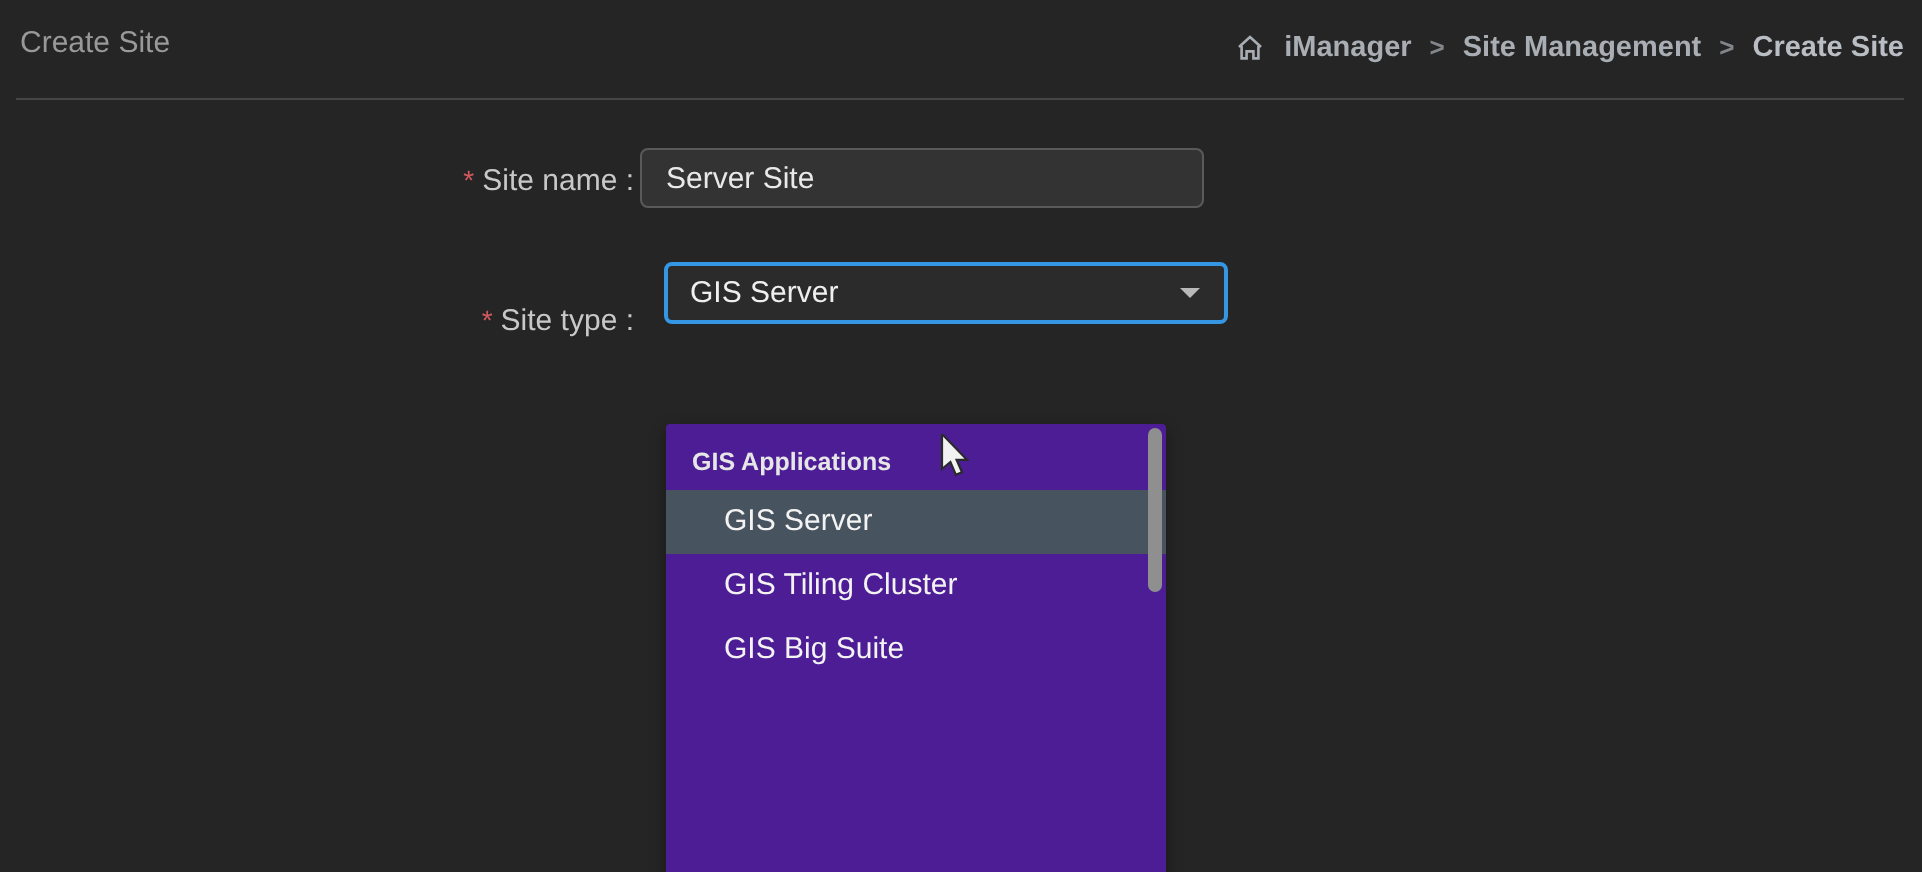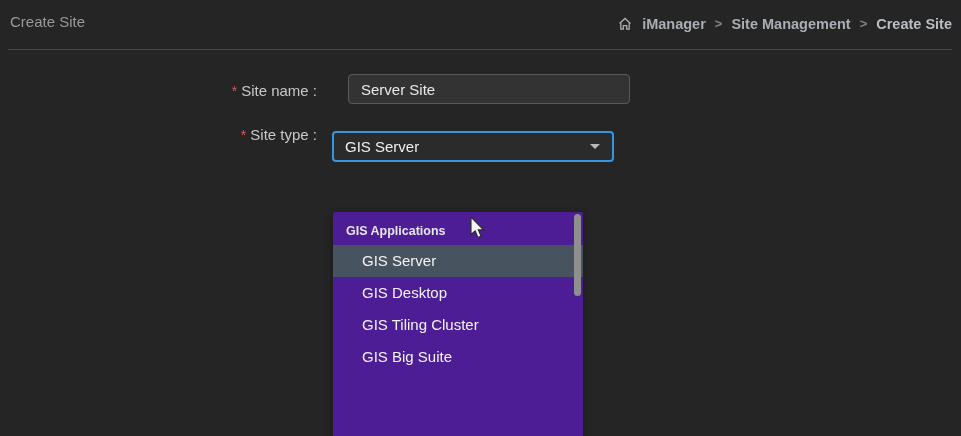--- a/index.html
+++ b/index.html
@@ -41,26 +41,26 @@
   
   .field-label {
     position: absolute;
     left: 0; width: 317px;
     text-align: right;
     font-size: 15px;
     color: #c8c8c8;
   }
   .req { color: #d05a5e; margin-right: 4px; font-size: 14px; }
   .label-name { top: 82px; }
-  .label-type { top: 126px; }
+  .label-type { top: 152px; }
 
   
   .text-input {
     position: absolute;
-    left: 348px; top: 74px;
+    left: 320px; top: 74px;
     width: 282px; height: 30px;
     background: #333333;
     border: 1px solid #5a5a5a;
     border-radius: 4px;
     color: #e9e9e9;
     font-size: 15px;
     font-family: inherit;
     padding: 0 12px;
     outline: none;
   }
@@ -163,21 +163,20 @@
   <span class="req">*</span><span>Site type :</span>
 </div>
 <div class="select-box">
   <span class="select-value">GIS Server</span>
   <span class="select-caret"></span>
 </div>
 
 <div class="dropdown">
   <div class="dropdown-group-label">GIS Applications</div>
   <div class="dropdown-item selected">GIS Server</div>
-  <div class="dropdown-item">GIS Desktop</div>
   <div class="dropdown-item">GIS Tiling Cluster</div>
   <div class="dropdown-item">GIS Big Suite</div>
   <div class="scroll-thumb"></div>
 </div>
 
 <div class="mouse-cursor">
   <svg width="18" height="26" viewBox="0 0 18 26">
     <polygon points="1,0 1,17.5 5.2,14 7.9,20.4 11,19.1 8.3,12.9 13.5,12.9" fill="#f2f2f2" stroke="#2a2a2a" stroke-width="1.1"></polygon>
   </svg>
 </div>

